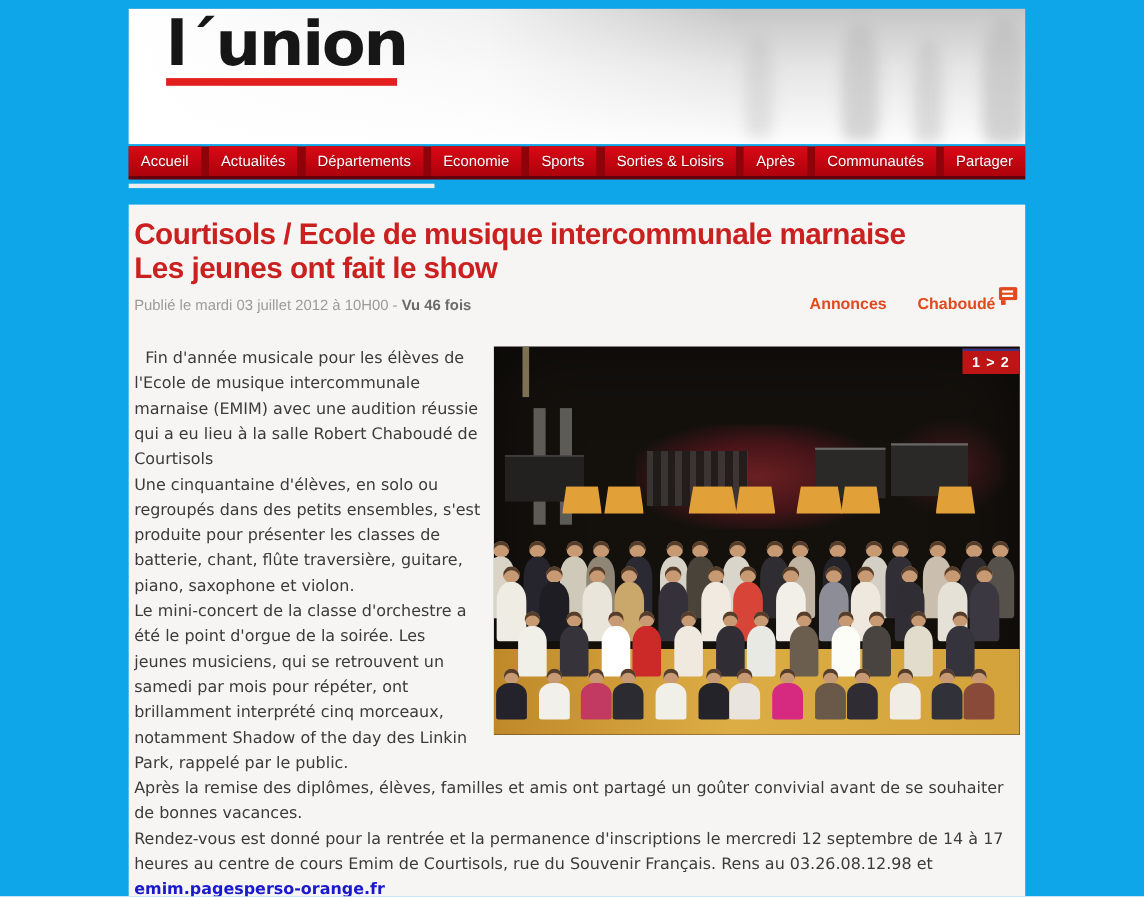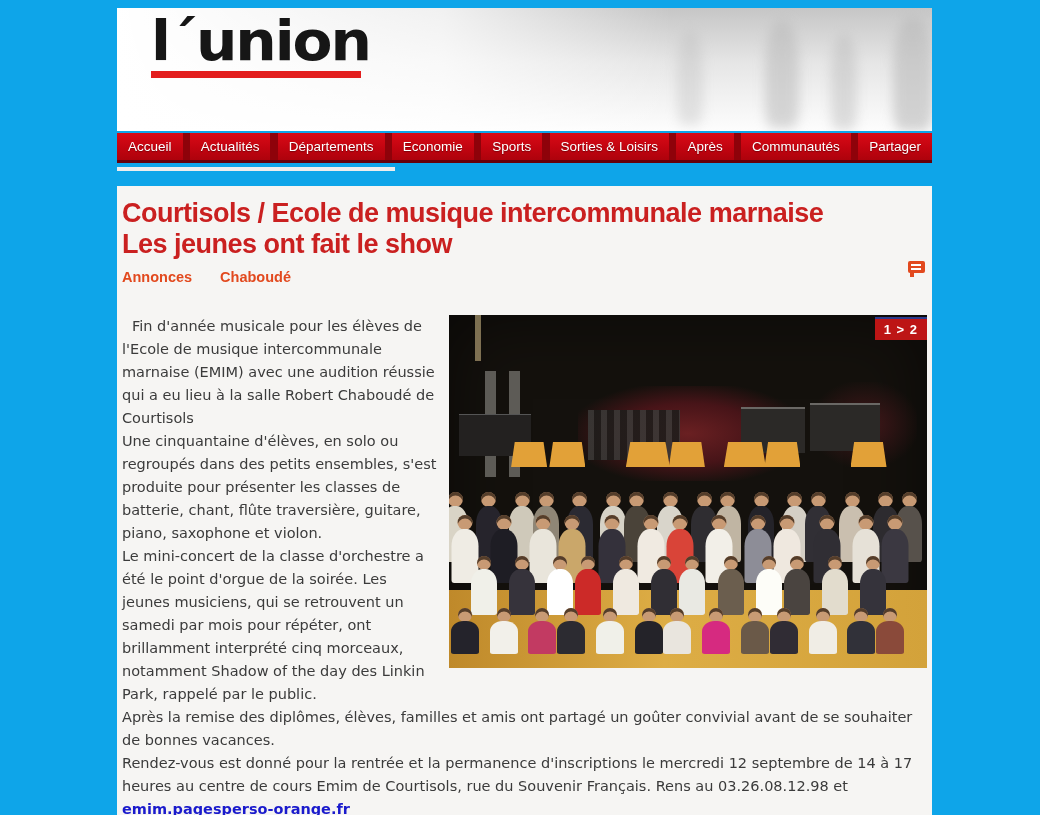--- a/index.html
+++ b/index.html
@@ -119,20 +119,23 @@
     <div class="nav-item">Après</div>
     <div class="nav-item">Communautés</div>
     <div class="nav-item">Partager</div>
   </div>
   <div class="subnav-remnant"></div>
 
   <div class="content">
     <h1 class="article-title">Courtisols / Ecole de musique intercommunale marnaise Les jeunes ont fait le show</h1>
 
     <div class="meta-row">
+      <div class="published">
+        <span>Publié le mardi 03 juillet 2012 à 10H00 - </span><b>Vu 46 fois</b>
+      </div>
       <div class="share-links">
         <span class="share-link">Annonces</span>
         <span class="share-link">Chaboudé</span>
       </div>
       <div class="bubble-icon"></div>
     </div>
 
     <div class="body-area">
 
       <div class="figure">

